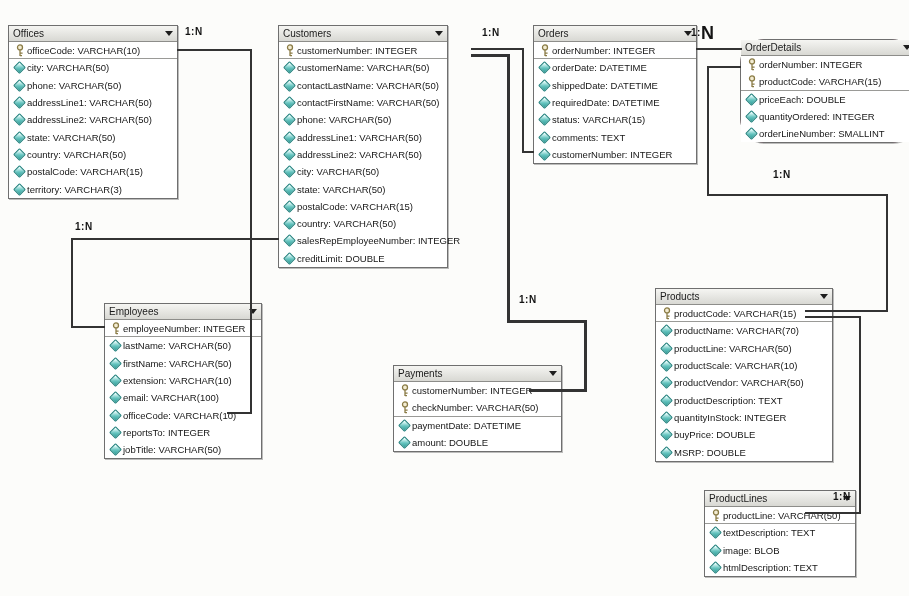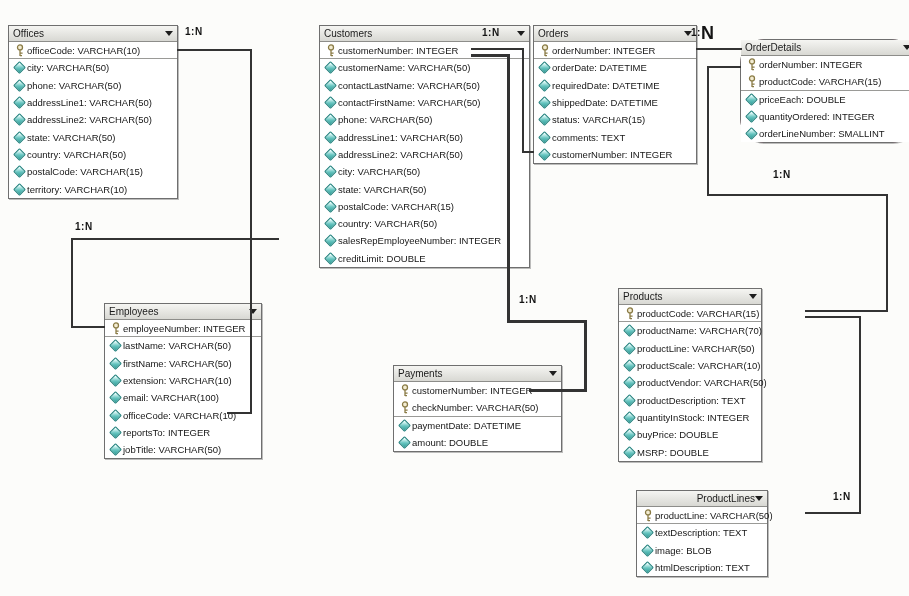--- a/index.html
+++ b/index.html
@@ -114,25 +114,25 @@
         <div class="row">
     <span class="icon-cell">
       <span class="diamond"></span>
     </span>
     <span class="field-label">postalCode: VARCHAR(15)</span>
   </div>
         <div class="row">
     <span class="icon-cell">
       <span class="diamond"></span>
     </span>
-    <span class="field-label">territory: VARCHAR(10)</span>
-  </div>
-      </div>
-  </div>
-    <div class="db-table" style="left: 278px; top: 25px; width: 211px; margin-left: 41px;">
+    <span class="field-label">territory: VARCHAR(3)</span>
+  </div>
+      </div>
+  </div>
+    <div class="db-table" style="left: 278px; top: 25px; width: 170px;">
     <div class="tbl-header">
       <span class="tbl-title">Customers</span>
       <span class="tbl-arrow"></span>
     </div>
     <div class="tbl-body">
         <div class="row last-key">
     <span class="icon-cell">
       <svg width="10" height="13" viewBox="0 0 10 13">
         <circle cx="5" cy="3.4" r="2.5" fill="#f3ecd2" stroke="#8a7b45" stroke-width="1.3"></circle>
         <path d="M5 6 L5 12 M5 9.2 L7.6 9.2 M5 11.7 L7 11.7" stroke="#8a7b45" stroke-width="1.3" fill="none"></path>
@@ -232,32 +232,32 @@
         <div class="row">
     <span class="icon-cell">
       <span class="diamond"></span>
     </span>
     <span class="field-label">orderDate: DATETIME</span>
   </div>
         <div class="row">
     <span class="icon-cell">
       <span class="diamond"></span>
     </span>
+    <span class="field-label">shippedDate: DATETIME</span>
+  </div>
+        <div class="row">
+    <span class="icon-cell">
+      <span class="diamond"></span>
+    </span>
     <span class="field-label">requiredDate: DATETIME</span>
   </div>
         <div class="row">
     <span class="icon-cell">
       <span class="diamond"></span>
     </span>
-    <span class="field-label">shippedDate: DATETIME</span>
-  </div>
-        <div class="row">
-    <span class="icon-cell">
-      <span class="diamond"></span>
-    </span>
     <span class="field-label">status: VARCHAR(15)</span>
   </div>
         <div class="row">
     <span class="icon-cell">
       <span class="diamond"></span>
     </span>
     <span class="field-label">comments: TEXT</span>
   </div>
         <div class="row">
     <span class="icon-cell">
@@ -401,21 +401,21 @@
     <span class="field-label">paymentDate: DATETIME</span>
   </div>
         <div class="row">
     <span class="icon-cell">
       <span class="diamond"></span>
     </span>
     <span class="field-label">amount: DOUBLE</span>
   </div>
       </div>
   </div>
-    <div class="db-table" style="left: 618px; top: 288px; width: 144px;">
+    <div class="db-table" style="left: 655px; top: 288px; width: 178px;">
     <div class="tbl-header">
       <span class="tbl-title">Products</span>
       <span class="tbl-arrow"></span>
     </div>
     <div class="tbl-body">
         <div class="row last-key">
     <span class="icon-cell">
       <svg width="10" height="13" viewBox="0 0 10 13">
         <circle cx="5" cy="3.4" r="2.5" fill="#f3ecd2" stroke="#8a7b45" stroke-width="1.3"></circle>
         <path d="M5 6 L5 12 M5 9.2 L7.6 9.2 M5 11.7 L7 11.7" stroke="#8a7b45" stroke-width="1.3" fill="none"></path>
@@ -466,21 +466,21 @@
     <span class="field-label">buyPrice: DOUBLE</span>
   </div>
         <div class="row">
     <span class="icon-cell">
       <span class="diamond"></span>
     </span>
     <span class="field-label">MSRP: DOUBLE</span>
   </div>
       </div>
   </div>
-    <div class="db-table" style="left: 636px; top: 490px; width: 132px; text-align: right;">
+    <div class="db-table" style="left: 704px; top: 490px; width: 152px;">
     <div class="tbl-header">
       <span class="tbl-title">ProductLines</span>
       <span class="tbl-arrow"></span>
     </div>
     <div class="tbl-body">
         <div class="row last-key">
     <span class="icon-cell">
       <svg width="10" height="13" viewBox="0 0 10 13">
         <circle cx="5" cy="3.4" r="2.5" fill="#f3ecd2" stroke="#8a7b45" stroke-width="1.3"></circle>
         <path d="M5 6 L5 12 M5 9.2 L7.6 9.2 M5 11.7 L7 11.7" stroke="#8a7b45" stroke-width="1.3" fill="none"></path>

